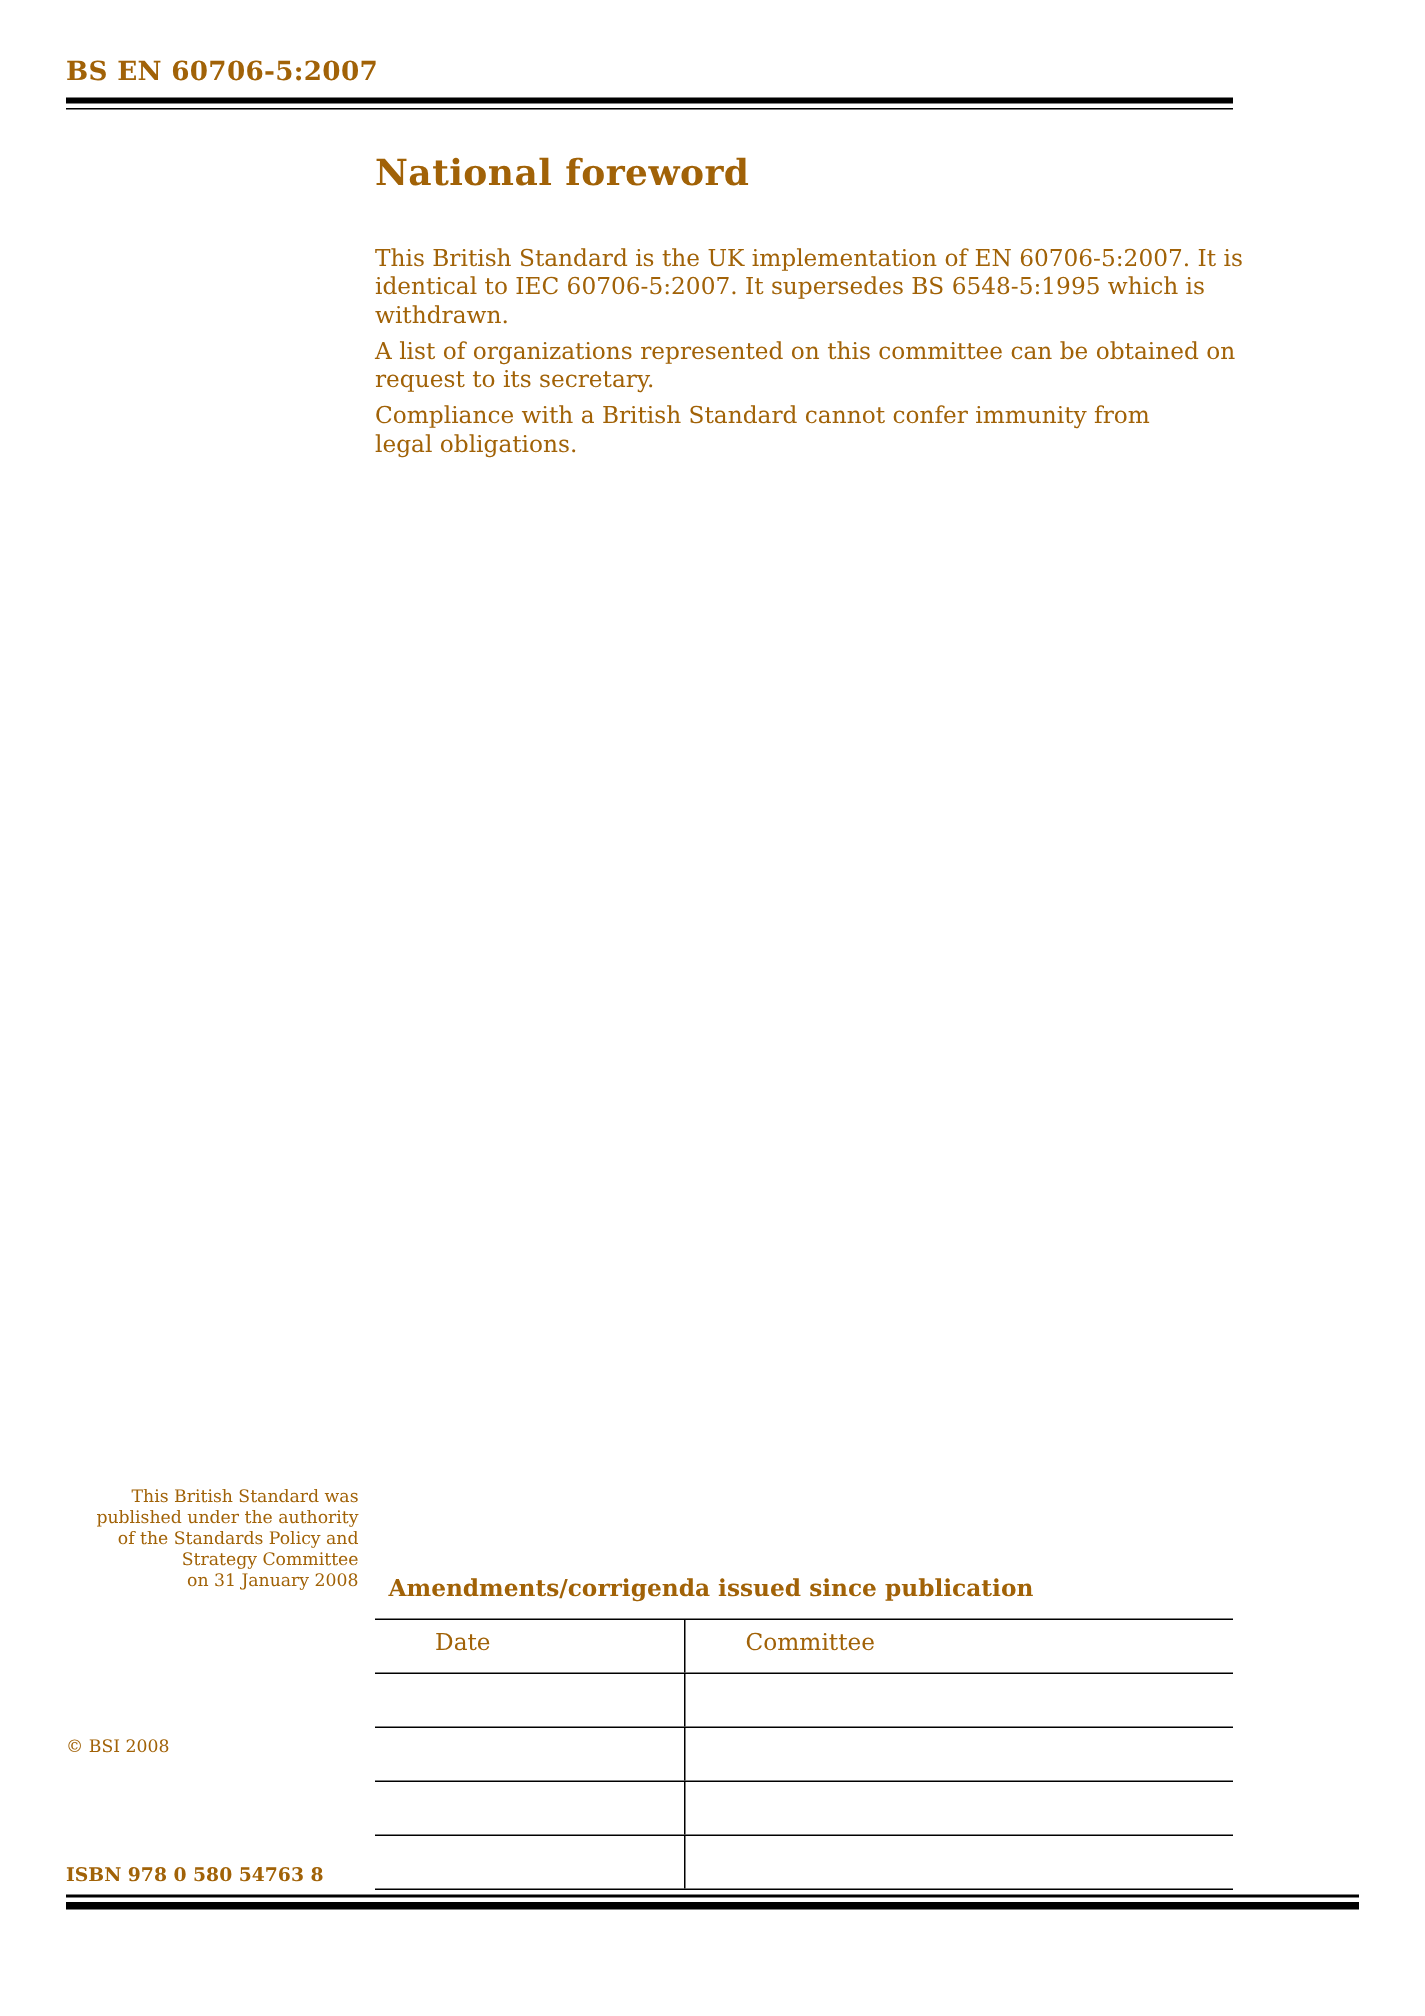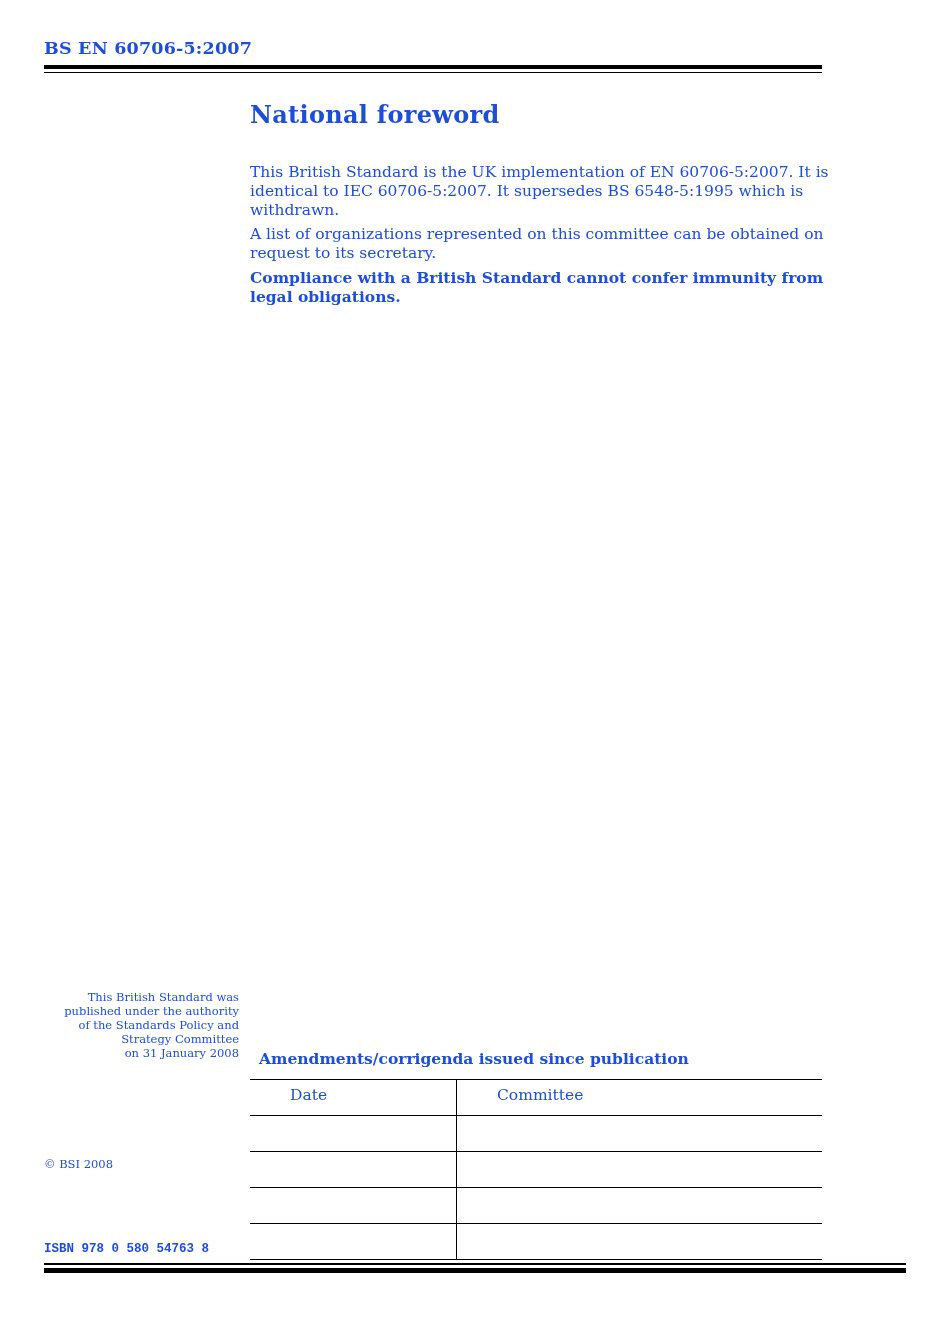--- a/index.html
+++ b/index.html
@@ -5,21 +5,21 @@
   html, body {
     margin: 0;
     padding: 0;
     background: #ffffff;
   }
   .page {
     position: relative;
     width: 950px;
     height: 1344px;
     background: #ffffff;
-    color: #1d4ed8;
+    color: #a16207;
     font-family: "DejaVu Serif", "Liberation Serif", serif;
     overflow: hidden;
   }
   
   .doc-number {
     position: absolute;
     left: 44px;
     top: 38px;
     font-size: 17.5px;
     font-weight: bold;
@@ -57,21 +57,21 @@
     top: 163px;
     width: 582px;
   }
   .foreword-body p {
     margin: 0 0 5px 0;
     font-size: 15.5px;
     line-height: 19px;
     white-space: pre-line;
   }
   .foreword-body p.bold {
-    font-weight: bold;
+    font-weight: normal;
   }
   
   .pub-note {
     position: absolute;
     left: 44px;
     top: 990px;
     width: 195px;
     font-size: 11.5px;
     line-height: 14px;
     white-space: pre-line;
@@ -82,21 +82,20 @@
     left: 44px;
     top: 1157px;
     font-size: 11.5px;
   }
   .isbn {
     position: absolute;
     left: 44px;
     top: 1242px;
     font-size: 12.5px;
     font-weight: bold;
-    font-family: Liberation Mono, monospace;
   }
   
   .amend-title {
     position: absolute;
     left: 254px;
     top: 1044px;
     margin: 5px;
     font-size: 15.5px;
     font-weight: bold;
   }

